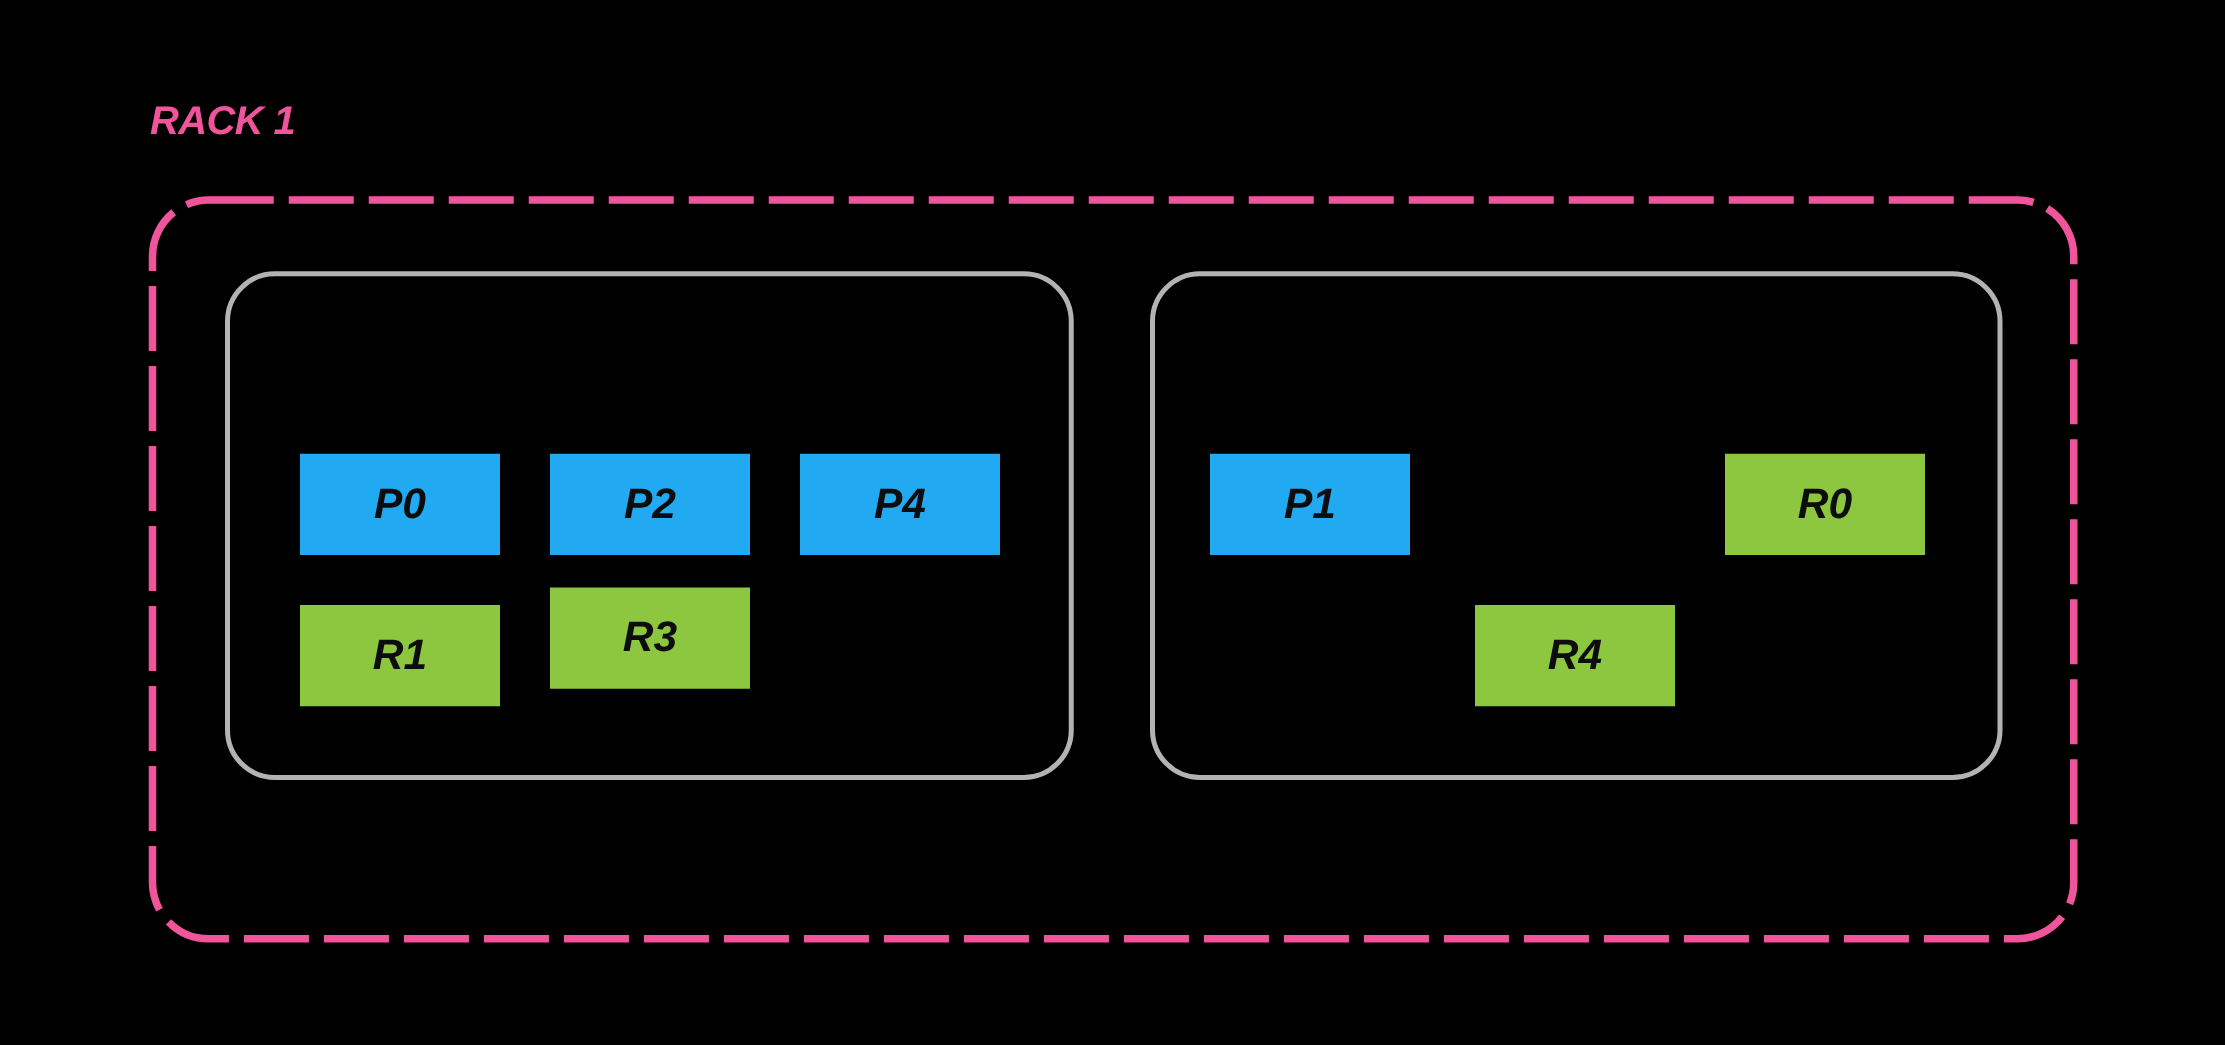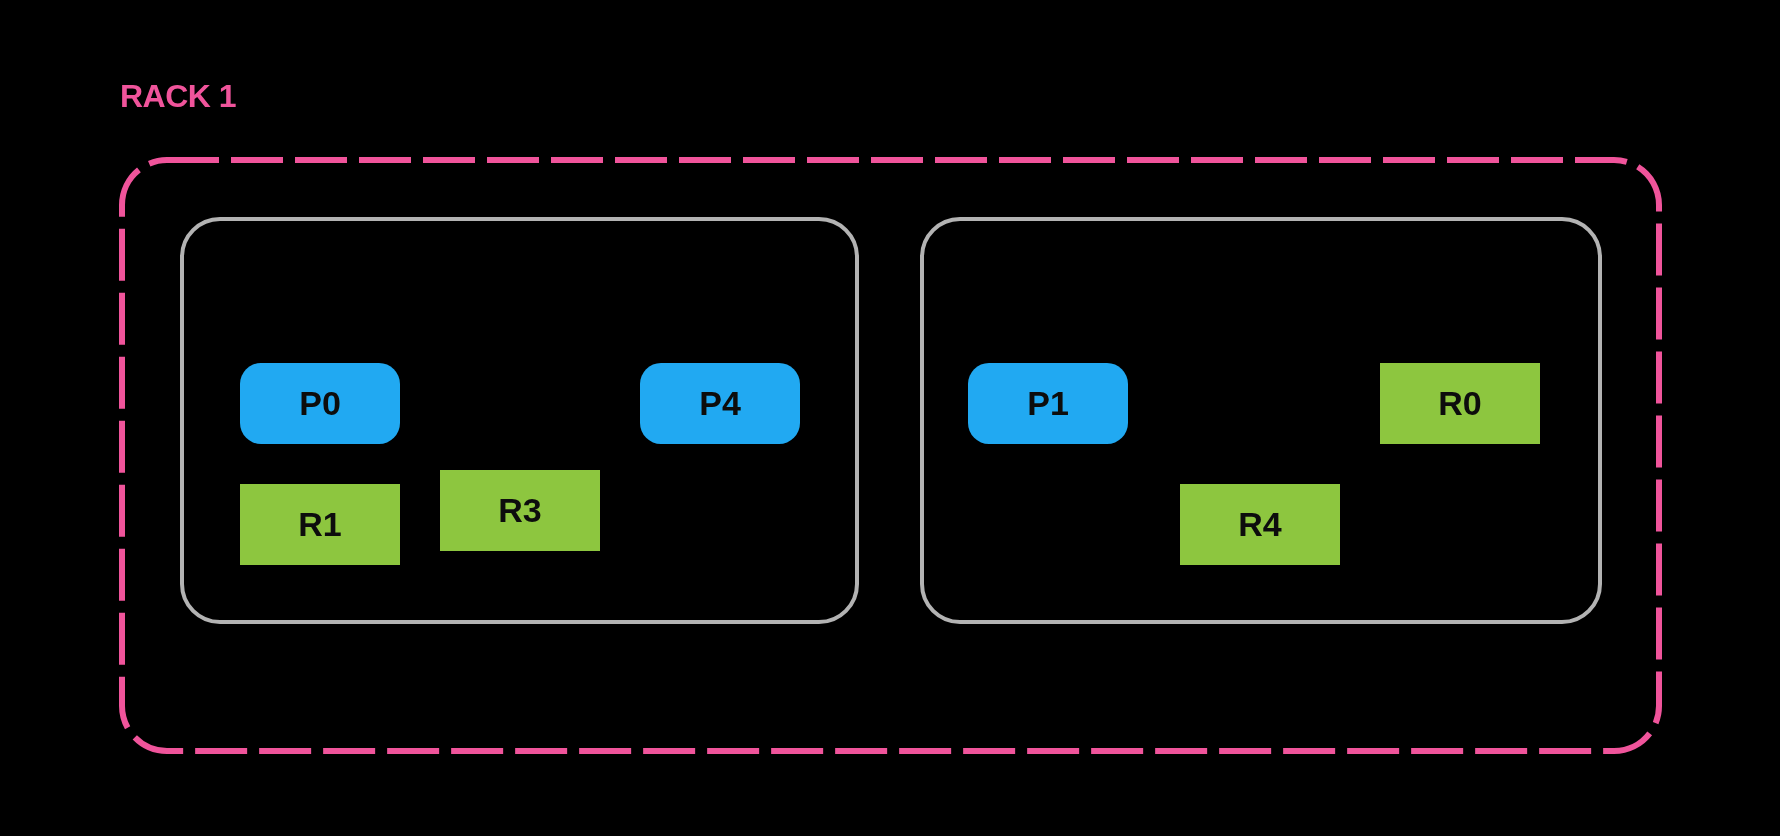--- a/index.html
+++ b/index.html
@@ -9,20 +9,21 @@
     width: 1780px;
     height: 836px;
     overflow: hidden;
     font-family: "Liberation Sans", sans-serif;
   }
   .canvas {
     position: relative;
     width: 1548px;
     height: 836px;
     background: var(--background, #000);
+    font-style: italic;
   }
   .rack-label {
     position: absolute;
     left: 120px;
     top: 78px;
     font-size: 32px;
     line-height: 36px;
     font-weight: 700;
     letter-spacing: -0.5px;
     color: var(--rack-pink, #F0549B);
@@ -50,37 +51,38 @@
     position: absolute;
     width: 160px;
     height: 81px;
     display: flex;
     align-items: center;
     justify-content: center;
     font-size: 34px;
     font-weight: 700;
     color: var(--slot-text, #0D0D0D);
   }
-  .slot.primary { background: var(--primary-blue, #21A9F2); border-radius: 21px; }
+  .slot.primary { background: var(--primary-blue, #21A9F2); }
   .slot.replica { background: var(--replica-green, #8DC63F); text-align: right; }
 </style>
 </head>
 <body>
 
 <div class="canvas">
 
   <div class="rack-label">RACK 1</div>
 
   <svg class="outlines" viewBox="0 0 1780 836">
     <rect class="rack-boundary" x="122" y="160" width="1537" height="591" rx="45"></rect>
     <rect class="node-box" x="182" y="219" width="675" height="403" rx="38"></rect>
     <rect class="node-box" x="922" y="219" width="678" height="403" rx="38"></rect>
   </svg>
 
   <div class="slot primary" style="left:240px;  top:363px">P0</div>
+  <div class="slot primary" style="left:440px;  top:363px">P2</div>
   <div class="slot primary" style="left:640px;  top:363px">P4</div>
   <div class="slot replica" style="left:240px;  top:484px">R1</div>
   <div class="slot replica" style="left:440px;  top:470px">R3</div>
 
   <div class="slot primary" style="left:968px;  top:363px">P1</div>
   <div class="slot replica" style="left:1380px; top:363px">R0</div>
   <div class="slot replica" style="left:1180px; top:484px">R4</div>
 
 </div>
 

